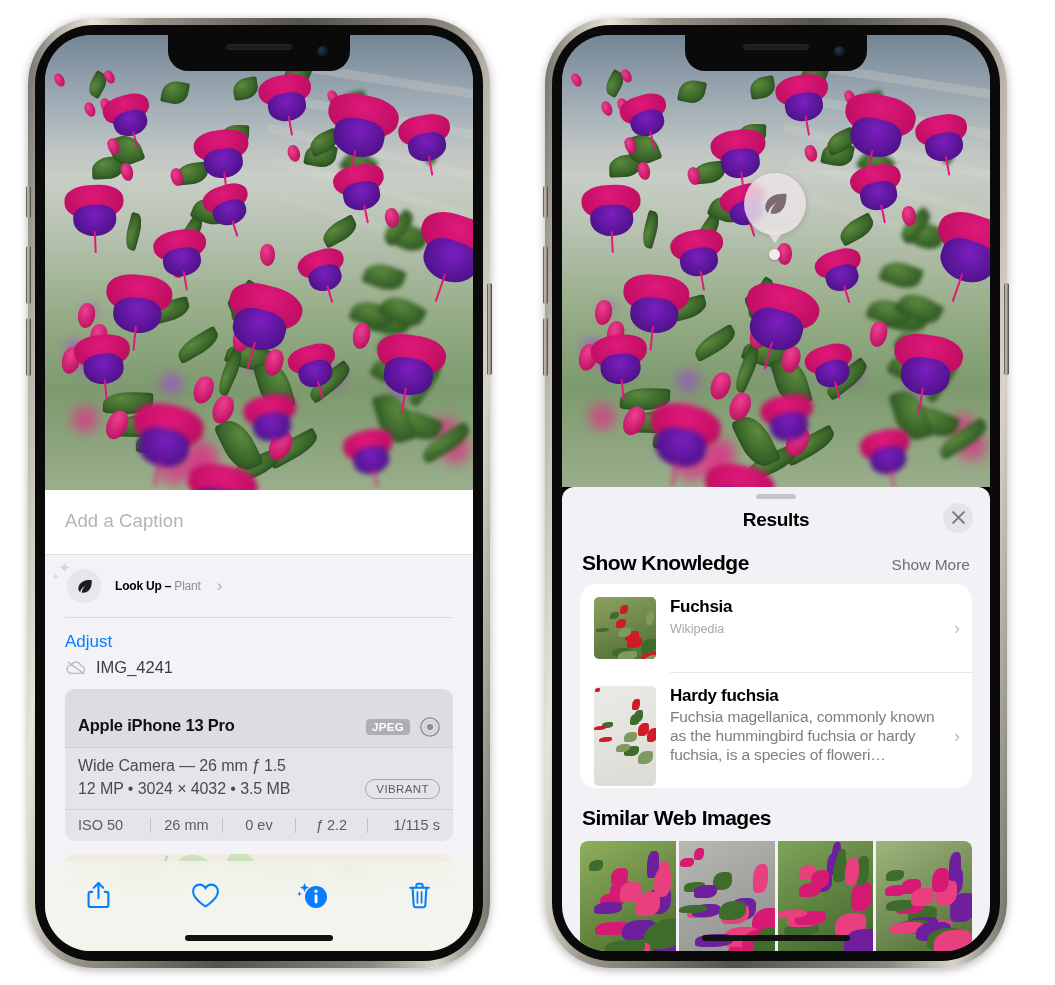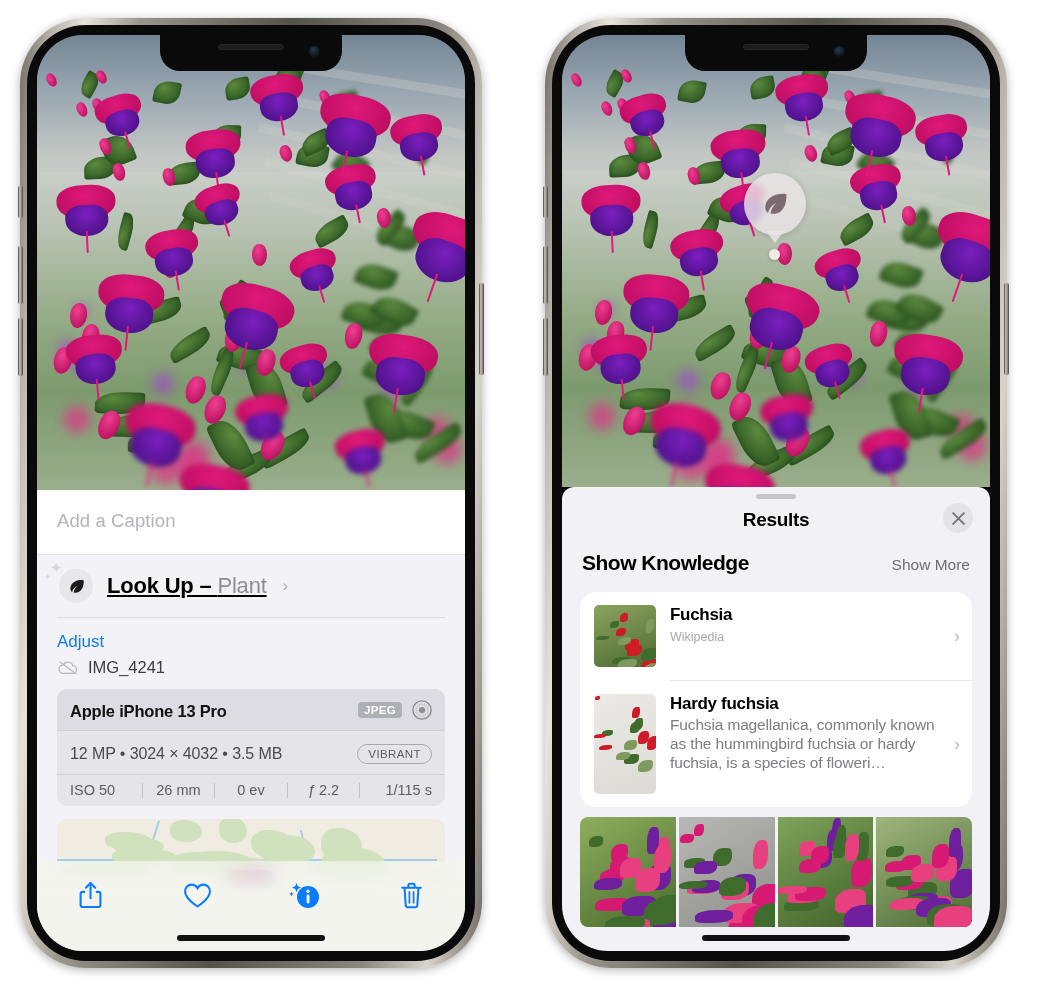--- a/index.html
+++ b/index.html
@@ -6,21 +6,21 @@
   html, body {
     width: 1055px; height: 985px;
     background: #ffffff;
     font-family: "Liberation Sans", sans-serif;
     overflow: hidden;
   }
   .stage { position: relative; width: 1055px; height: 985px; }
 
   
   .phone { position: absolute; top: 18px; width: 462px; height: 950px; }
-  .phone.left  { left: 20px; }
+  .phone.left  { left: 28px; }
   .phone.right { left: 545px; }
 
   .frame-outer {
     position: absolute; inset: 0;
     border-radius: 66px;
     background: linear-gradient(95deg,#6d6a64 0%,#b8b4ab 6%,#e8e4da 12%,#9a968c 22%,#55514b 50%,#8b8780 78%,#d8d4ca 90%,#6d6a64 100%);
     box-shadow: 0 2px 10px rgba(0,0,0,.30);
   }
   .frame-inner {
     position: absolute; left: 7px; top: 7px; right: 7px; bottom: 7px;
@@ -132,41 +132,41 @@
     position: relative;
   }
   .leaf-badge {
     position: relative; width: 34px; height: 34px; flex: 0 0 34px;
     border-radius: 50%; background: #e6e6eb;
     display: flex; align-items: center; justify-content: center;
   }
   .sparkle { position: absolute; color: #d6d6db; line-height: 1; }
   .sp1 { left: -9px; top: -9px; font-size: 15px; }
   .sp2 { left: -15px; top: 4px; font-size: 9px; }
-  .lookup-text { font-size: 22px; color: #000; font-weight: 700; letter-spacing: -.2px; text-decoration: underline; }
+  .lookup-text { font-size: 12px; color: #000; font-weight: 700; letter-spacing: -.2px; }
   .lookup-text .sub { color: #8e8e93; font-weight: 400; }
   .chev { color: #b0b0b5; font-size: 17px; margin-left: 2px; }
 
   .divider { height: 1px; background: #dcdce0; margin: 0 20px; }
 
   .datetime-row {
     display: flex; justify-content: space-between; align-items: baseline;
     padding: 14px 20px 2px 20px;
   }
   .datetime { font-size: 17px; font-weight: 700; color: #000; letter-spacing: -.2px; }
   .adjust { font-size: 17px; color: #0a7cff; }
   .filename-row { display: flex; align-items: center; gap: 9px; padding: 4px 20px 12px 20px; }
   .filename { font-size: 16.5px; color: #3c3c43; }
 
   .meta-card {
     margin: 0 20px; background: #e4e4e9; border-radius: 10px; overflow: hidden;
   }
   .meta-head {
-    display: flex; align-items: flex-end; justify-content: space-between;
-    padding: 10px 12px 9px 13px; background: #dcdce2;
+    display: flex; align-items: flex-start; justify-content: space-between;
+    padding: 27px 12px 9px 13px; background: #dcdce2;
     border-bottom: 1px solid #d0d0d6;
   }
   .device-name { font-size: 16.5px; font-weight: 700; color: #111; letter-spacing: -.2px; }
   .head-right { display: flex; align-items: center; gap: 9px; }
   .fmt-badge {
     background: #aeaeb6; color: #fff; font-size: 11.5px; font-weight: 700;
     padding: 2px 6px; border-radius: 4px; letter-spacing: .3px;
   }
   .meta-body { padding: 9px 13px 10px 13px; border-bottom: 1px solid #d0d0d6; }
   .meta-line1 { font-size: 16px; color: #4a4a50; letter-spacing: -.1px; }
@@ -227,21 +227,21 @@
     background: #e3e3e8; display: flex; align-items: center; justify-content: center;
   }
   .section-head {
     display: flex; align-items: baseline; justify-content: space-between;
     padding: 6px 20px 9px 20px;
   }
   .section-title { font-size: 21px; font-weight: 700; color: #000; letter-spacing: -.5px; }
   .show-more { font-size: 15.5px; color: #6d6d72; }
 
   .know-card {
-    margin: 8px 18px; background: #fff; border-radius: 16px; overflow: hidden;
+    margin: 0 18px; background: #fff; border-radius: 16px; overflow: hidden;
   }
   .know-item { display: flex; gap: 14px; padding: 13px 14px 13px 14px; position: relative; }
   .know-thumb {
     flex: 0 0 62px; width: 62px; height: 62px; border-radius: 5px; overflow: hidden;
     position: relative;
   }
   .know-thumb.tall { height: 100px; }
   .know-body { flex: 1; min-width: 0; padding-right: 20px; }
   .know-title { font-size: 17px; font-weight: 700; color: #000; letter-spacing: -.3px; }
   .know-snip { font-size: 15.5px; color: #7d7d82; line-height: 1.24; margin-top: 1px; letter-spacing: -.15px; }
@@ -522,20 +522,21 @@
             <span class="head-right">
               <span class="fmt-badge">JPEG</span>
               <svg width="22" height="22" viewBox="0 0 24 24">
                 <circle cx="12" cy="12" r="10" fill="none" stroke="#8e8e93" stroke-width="1.5"></circle>
                 <circle cx="12" cy="12" r="6.4" fill="none" stroke="#b5b5ba" stroke-width="1.1" stroke-dasharray="1.2 1.4"></circle>
                 <circle cx="12" cy="12" r="3.4" fill="#8e8e93"></circle>
               </svg>
             </span>
           </div>
           <div class="meta-body">
+            <div class="meta-line1">Wide Camera — 26 mm ƒ 1.5</div>
             <div class="meta-line2row">
               <span class="meta-line2">12 MP • 3024 × 4032 • 3.5 MB</span>
               <span class="vibrant">VIBRANT</span>
             </div>
           </div>
           <div class="exif-row">
             <span class="exif-item">ISO 50</span>
             <span class="exif-sep"></span>
             <span class="exif-item">26 mm</span>
             <span class="exif-sep"></span>
@@ -880,20 +881,23 @@
               </div>
             <div class="know-body">
               <div class="know-title">Hardy fuchsia</div>
               <div class="know-snip">Fuchsia magellanica, commonly known as the hummingbird fuchsia or hardy fuchsia, is a species of floweri…</div>
 
             </div>
             <span class="know-chev">›</span>
           </div>
         </div>
 
+        <div class="section-head" style="padding-top:18px;">
+          <span class="section-title">Similar Web Images</span>
+        </div>
 
         <div class="sim-images" id="sim-images">
             <div class="sim-img" style="background: linear-gradient(150deg, rgb(143, 174, 94), rgb(71, 107, 42));">
               <span style="position: absolute; width: 38.8317px; height: 30.5772px; left: 81.0543px; top: 94.3088px; border-radius: 55% 25% 50% 20%; background: rgb(214, 26, 115);"></span>
               <span style="position: absolute; width: 23.173px; height: 27.0814px; left: 68.1467px; top: 46.4116px; border-radius: 55% 25% 50% 20%; background: rgb(109, 31, 158);"></span>
               <span style="position: absolute; width: 36.0874px; height: 31.021px; left: 82.6928px; top: 85.9144px; border-radius: 55% 25% 50% 20%; background: rgb(63, 107, 44);"></span>
               <span style="position: absolute; width: 14.4819px; height: 29.19px; left: 75.9325px; top: 19.8269px; border-radius: 55% 25% 50% 20%; background: rgb(232, 64, 127);"></span>
               <span style="position: absolute; width: 20.9432px; height: 16.7164px; left: 29.876px; top: 39.5909px; border-radius: 55% 25% 50% 20%; background: rgb(214, 26, 115);"></span>
               <span style="position: absolute; width: 36.6877px; height: 28.4289px; left: 73.1221px; top: 87.7506px; border-radius: 55% 25% 50% 20%; background: rgb(109, 31, 158);"></span>
               <span style="position: absolute; width: 33.5478px; height: 27.8684px; left: 71.0526px; top: 78.1463px; border-radius: 55% 25% 50% 20%; background: rgb(63, 107, 44);"></span>

